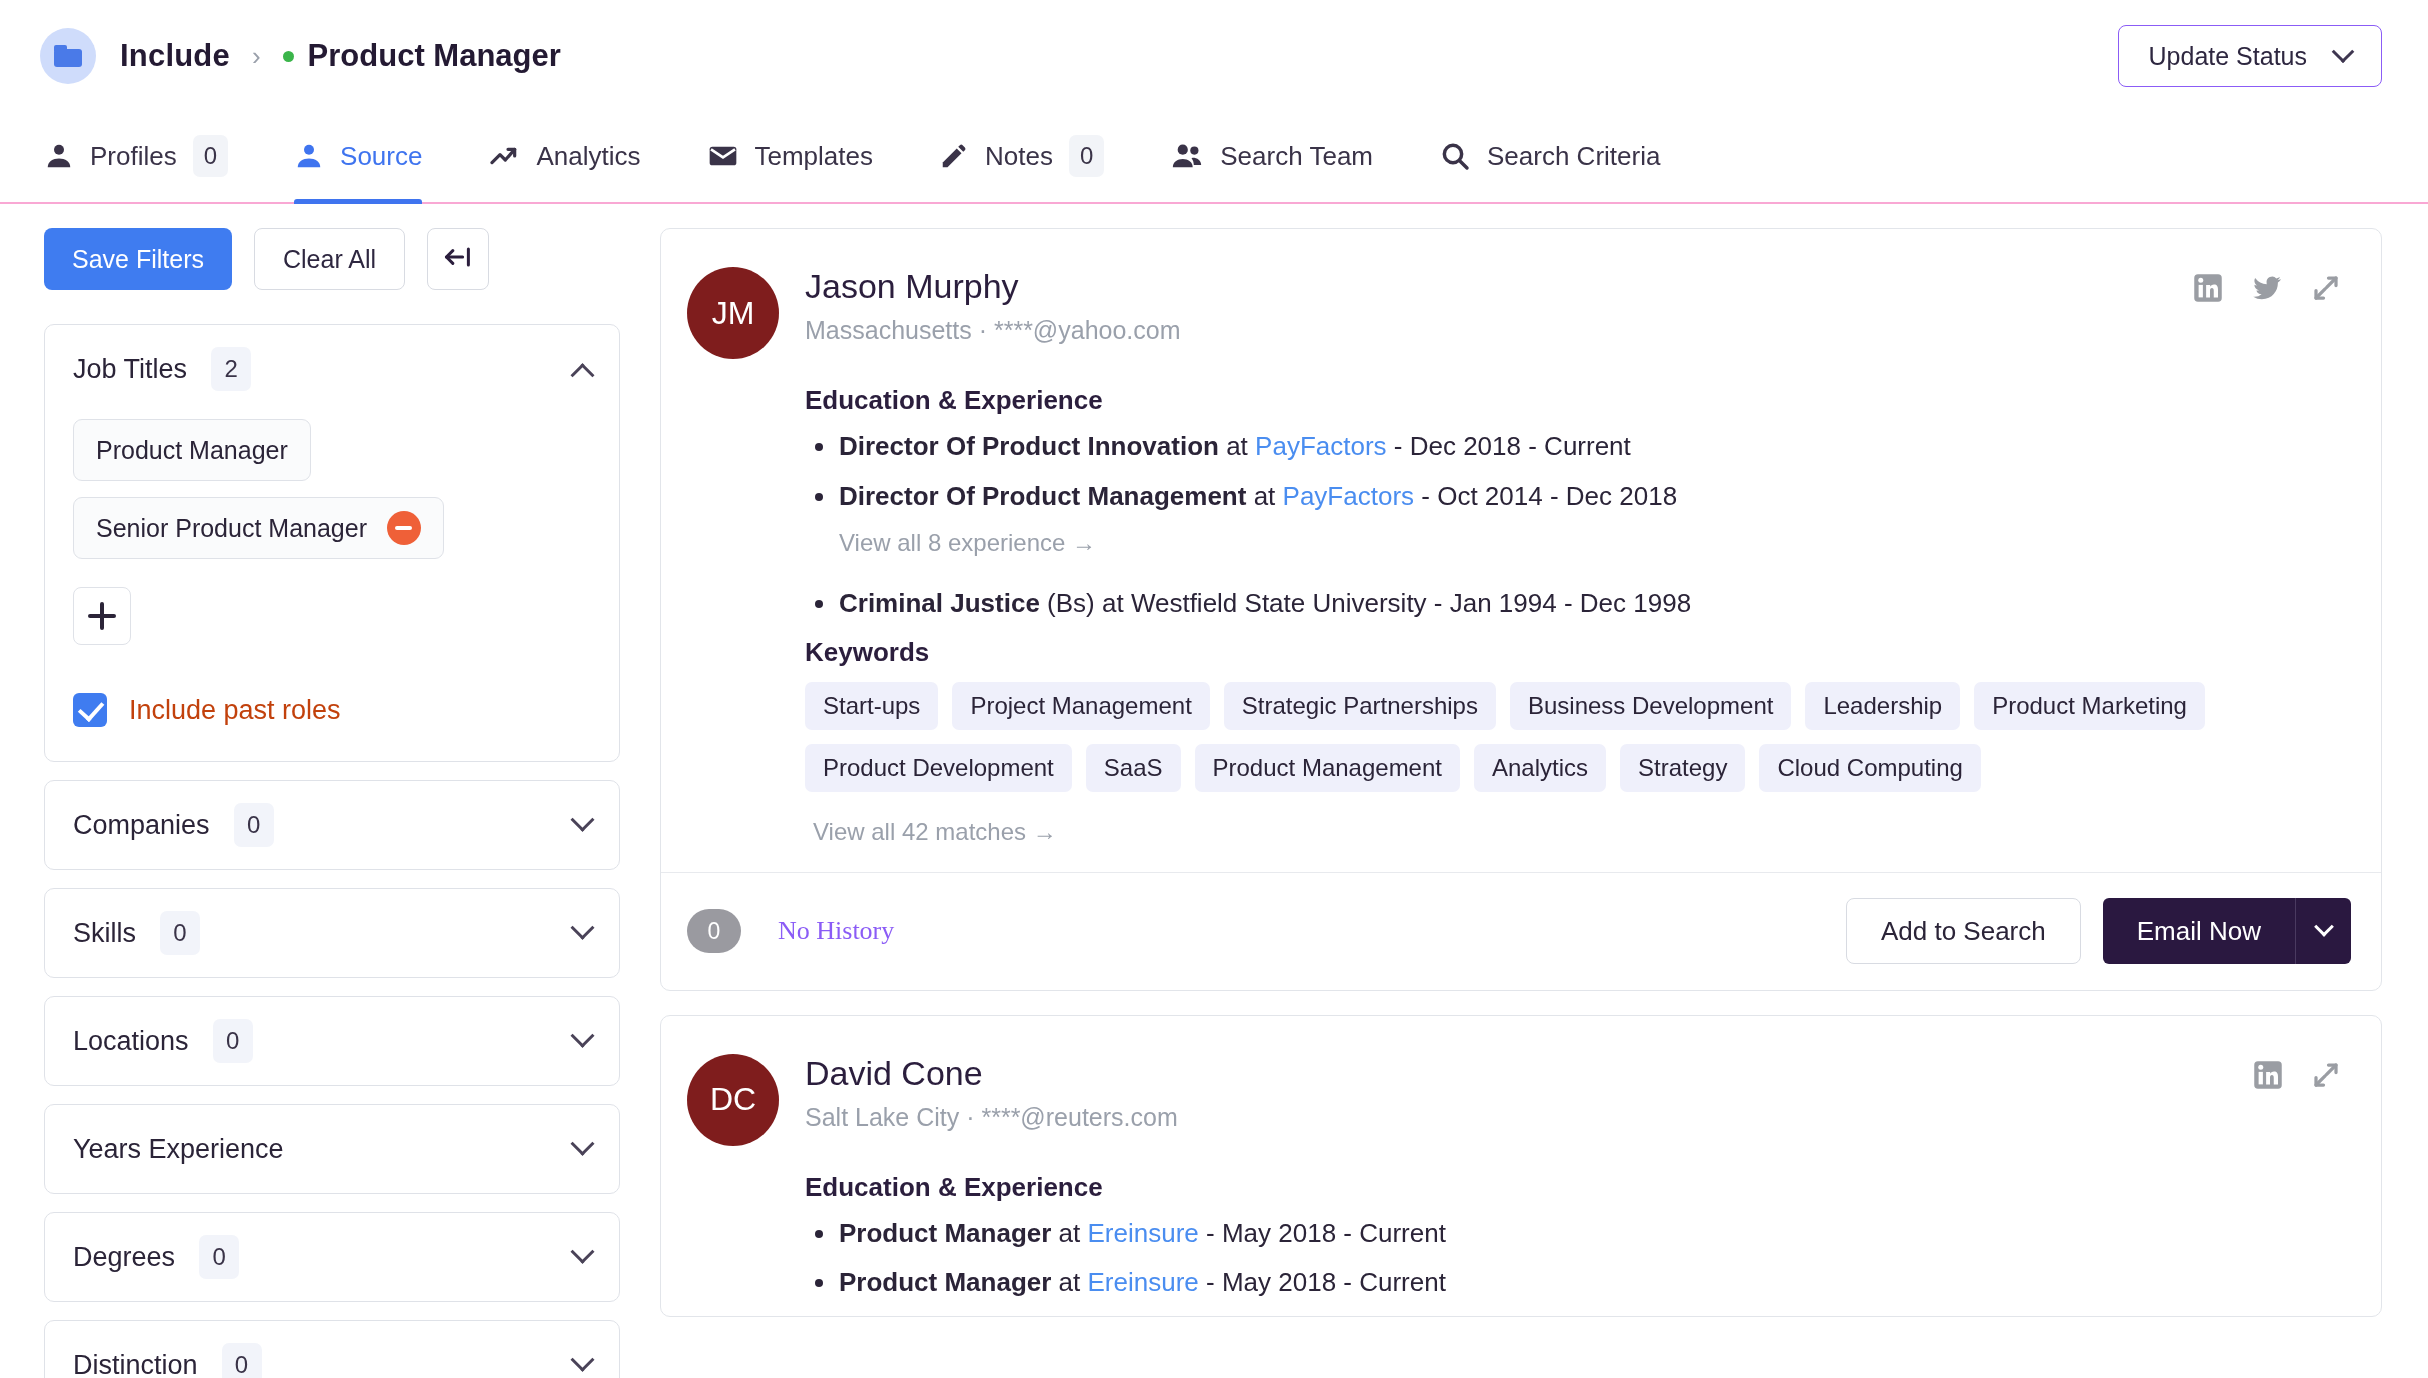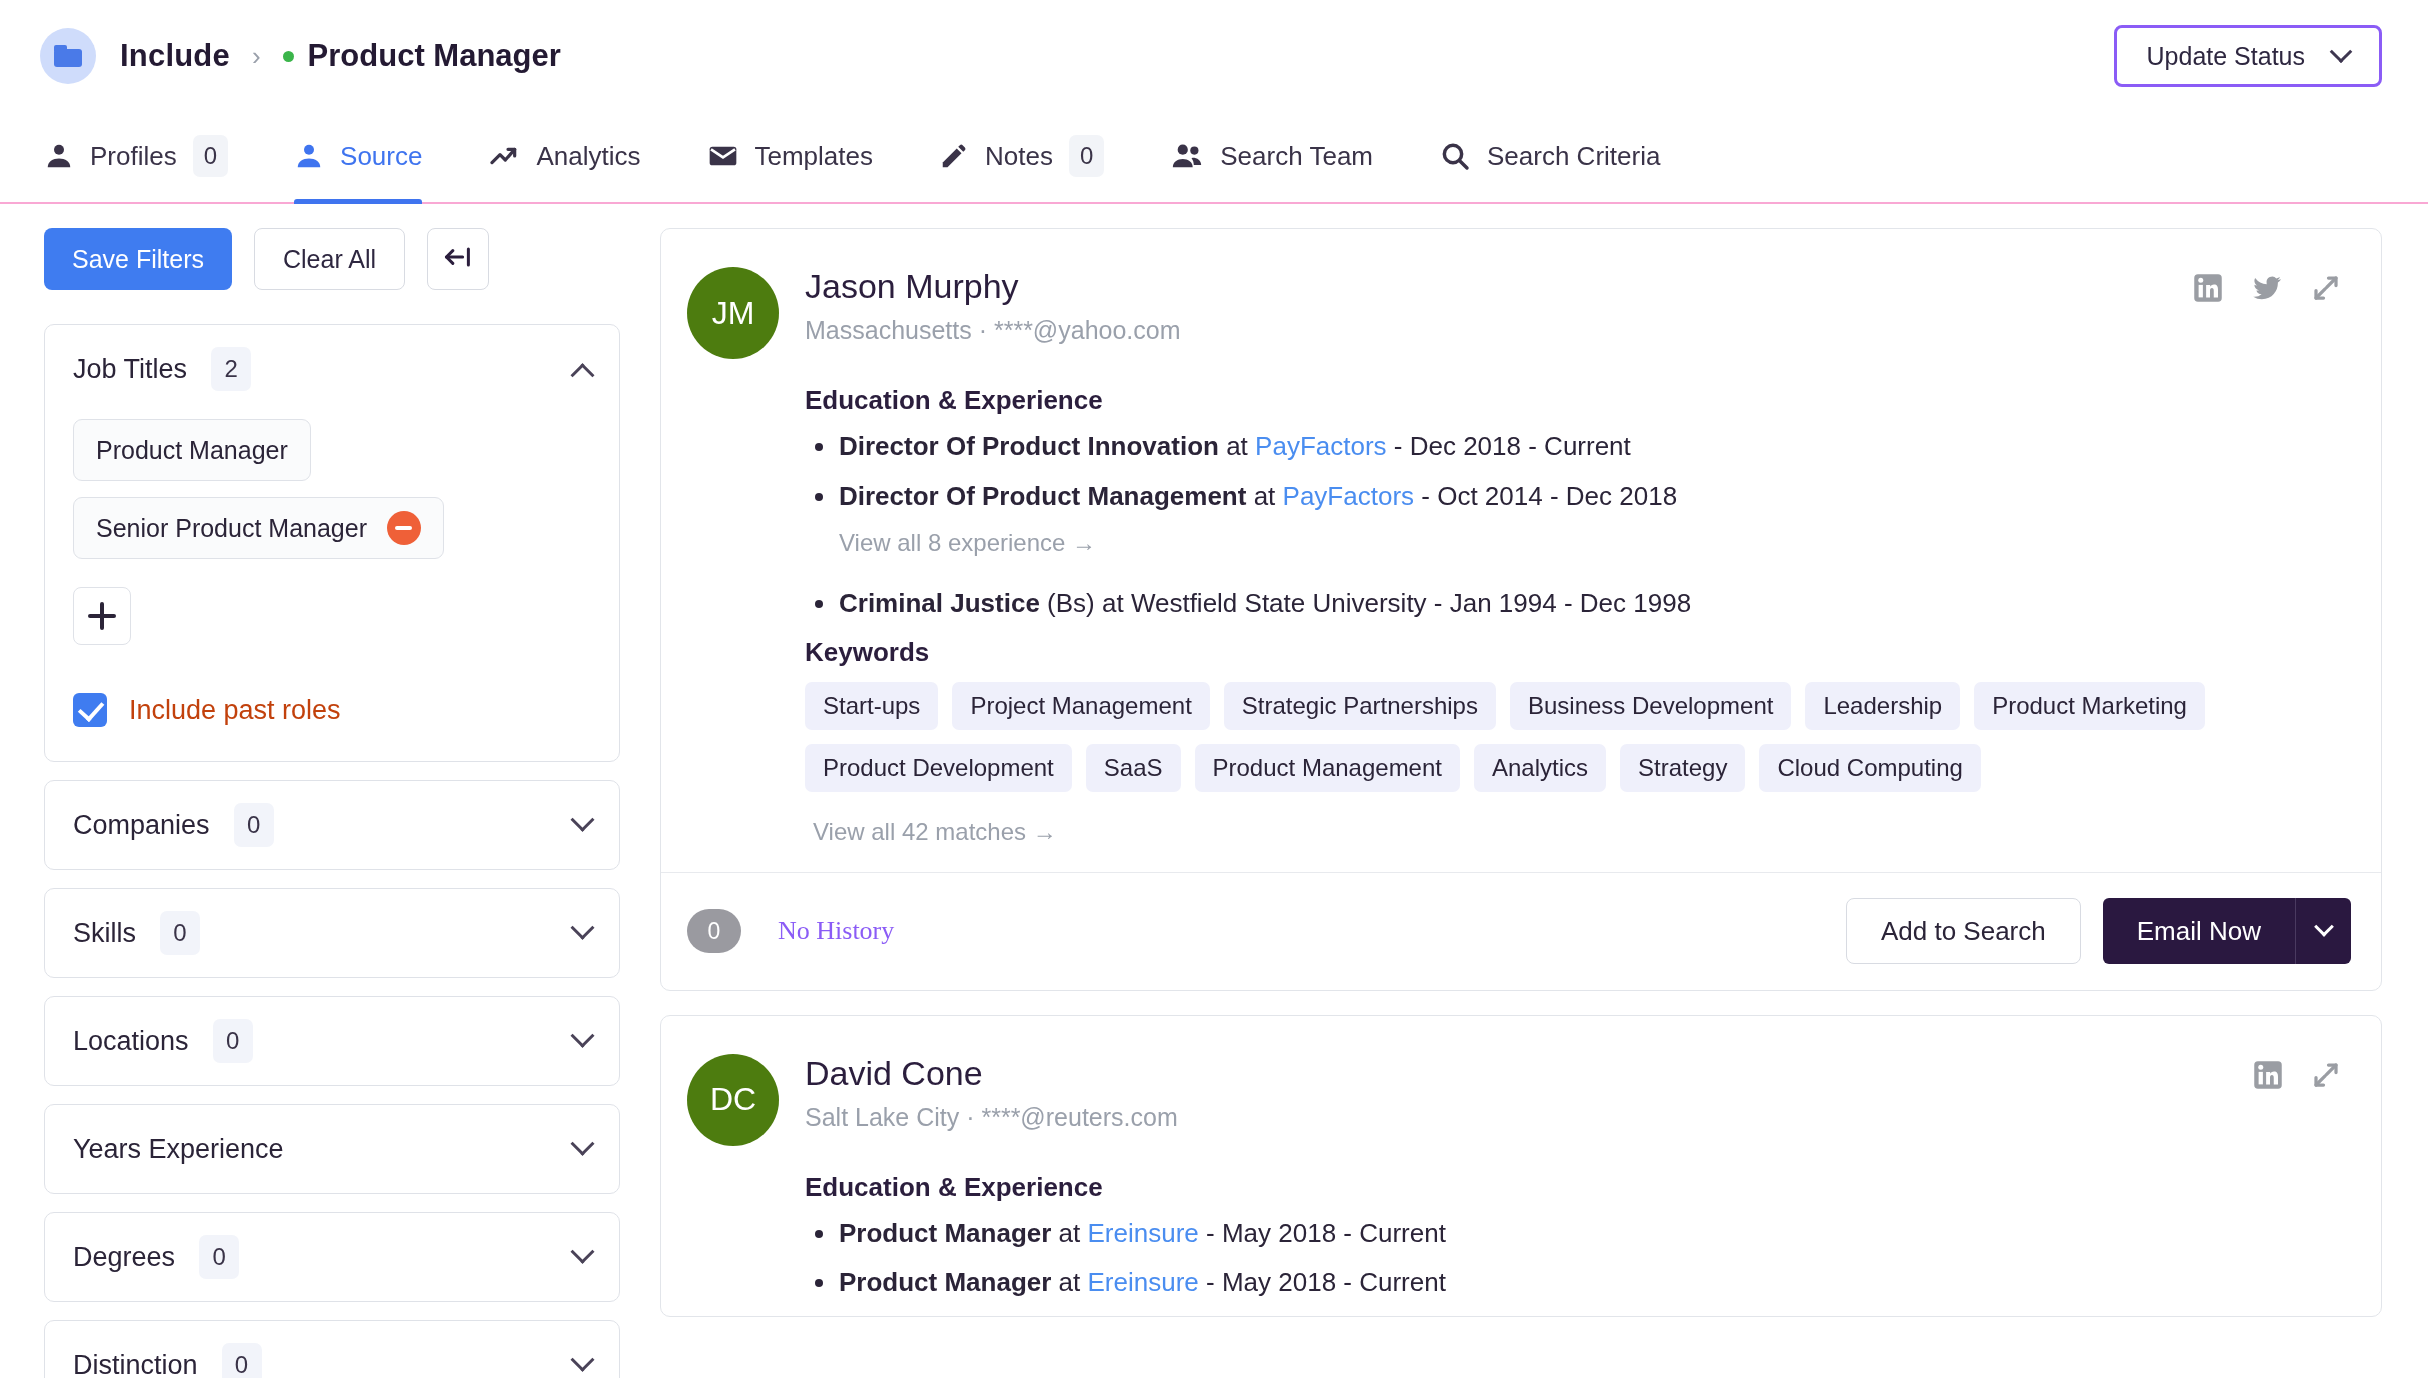--- a/index.html
+++ b/index.html
@@ -42,21 +42,21 @@
     width: 11px; height: 11px; border-radius: 50%;
     background: #3bb54a; display: inline-block; margin-right: 14px;
     vertical-align: middle;
   }
   .crumb-current { font-size: 31px; font-weight: 700; color: #241a33; }
 
   .update-status-btn {
     margin-left: auto;
     display: flex; align-items: center; gap: 28px;
     height: 62px; padding: 0 30px;
-    border: 3px solid #8b5cf6; border-radius: 8px;
+    border: 1px solid #8b5cf6; border-radius: 8px;
     background: #fff; cursor: pointer;
     font-size: 25px; color: #2e2740;
     font-family: "Liberation Sans", sans-serif;
   }
   .chev-sm {
     width: 16px; height: 16px;
     border-right: 3px solid #3e3650; border-bottom: 3px solid #3e3650;
     transform: rotate(45deg) translate(-3px,-3px);
   }
 
@@ -174,21 +174,21 @@
 
   
   .results { flex: 1; padding: 0 46px 0 0; overflow: hidden; }
   .card {
     border: 1px solid #e2e5ea; border-radius: 10px; background: #fff;
     margin-bottom: 24px;
   }
   .card-inner { display: flex; padding: 38px 40px 26px 26px; }
   .avatar {
     width: 92px; height: 92px; border-radius: 50%;
-    background: #4d7c0f; color:#fff;
+    background: #7f1d1d; color:#fff;
     display:flex; align-items:center; justify-content:center;
     font-size: 32px; flex: 0 0 auto; margin-right: 26px;
   }
   .pname { font-size: 34px; color:#2b1e3d; font-weight: 400; }
   .pmeta { font-size: 25px; color:#9aa0ab; margin-top: 10px; }
   .card-icons { margin-left:auto; display:flex; align-items:flex-start; gap: 28px; padding-top: 6px; }
   .icon-btn { cursor:pointer; display:flex; }
 
   .sect-title { font-size: 26px; font-weight: 700; color:#2b1e3d; margin: 40px 0 14px 0; }
   .bullets { list-style: none; }

